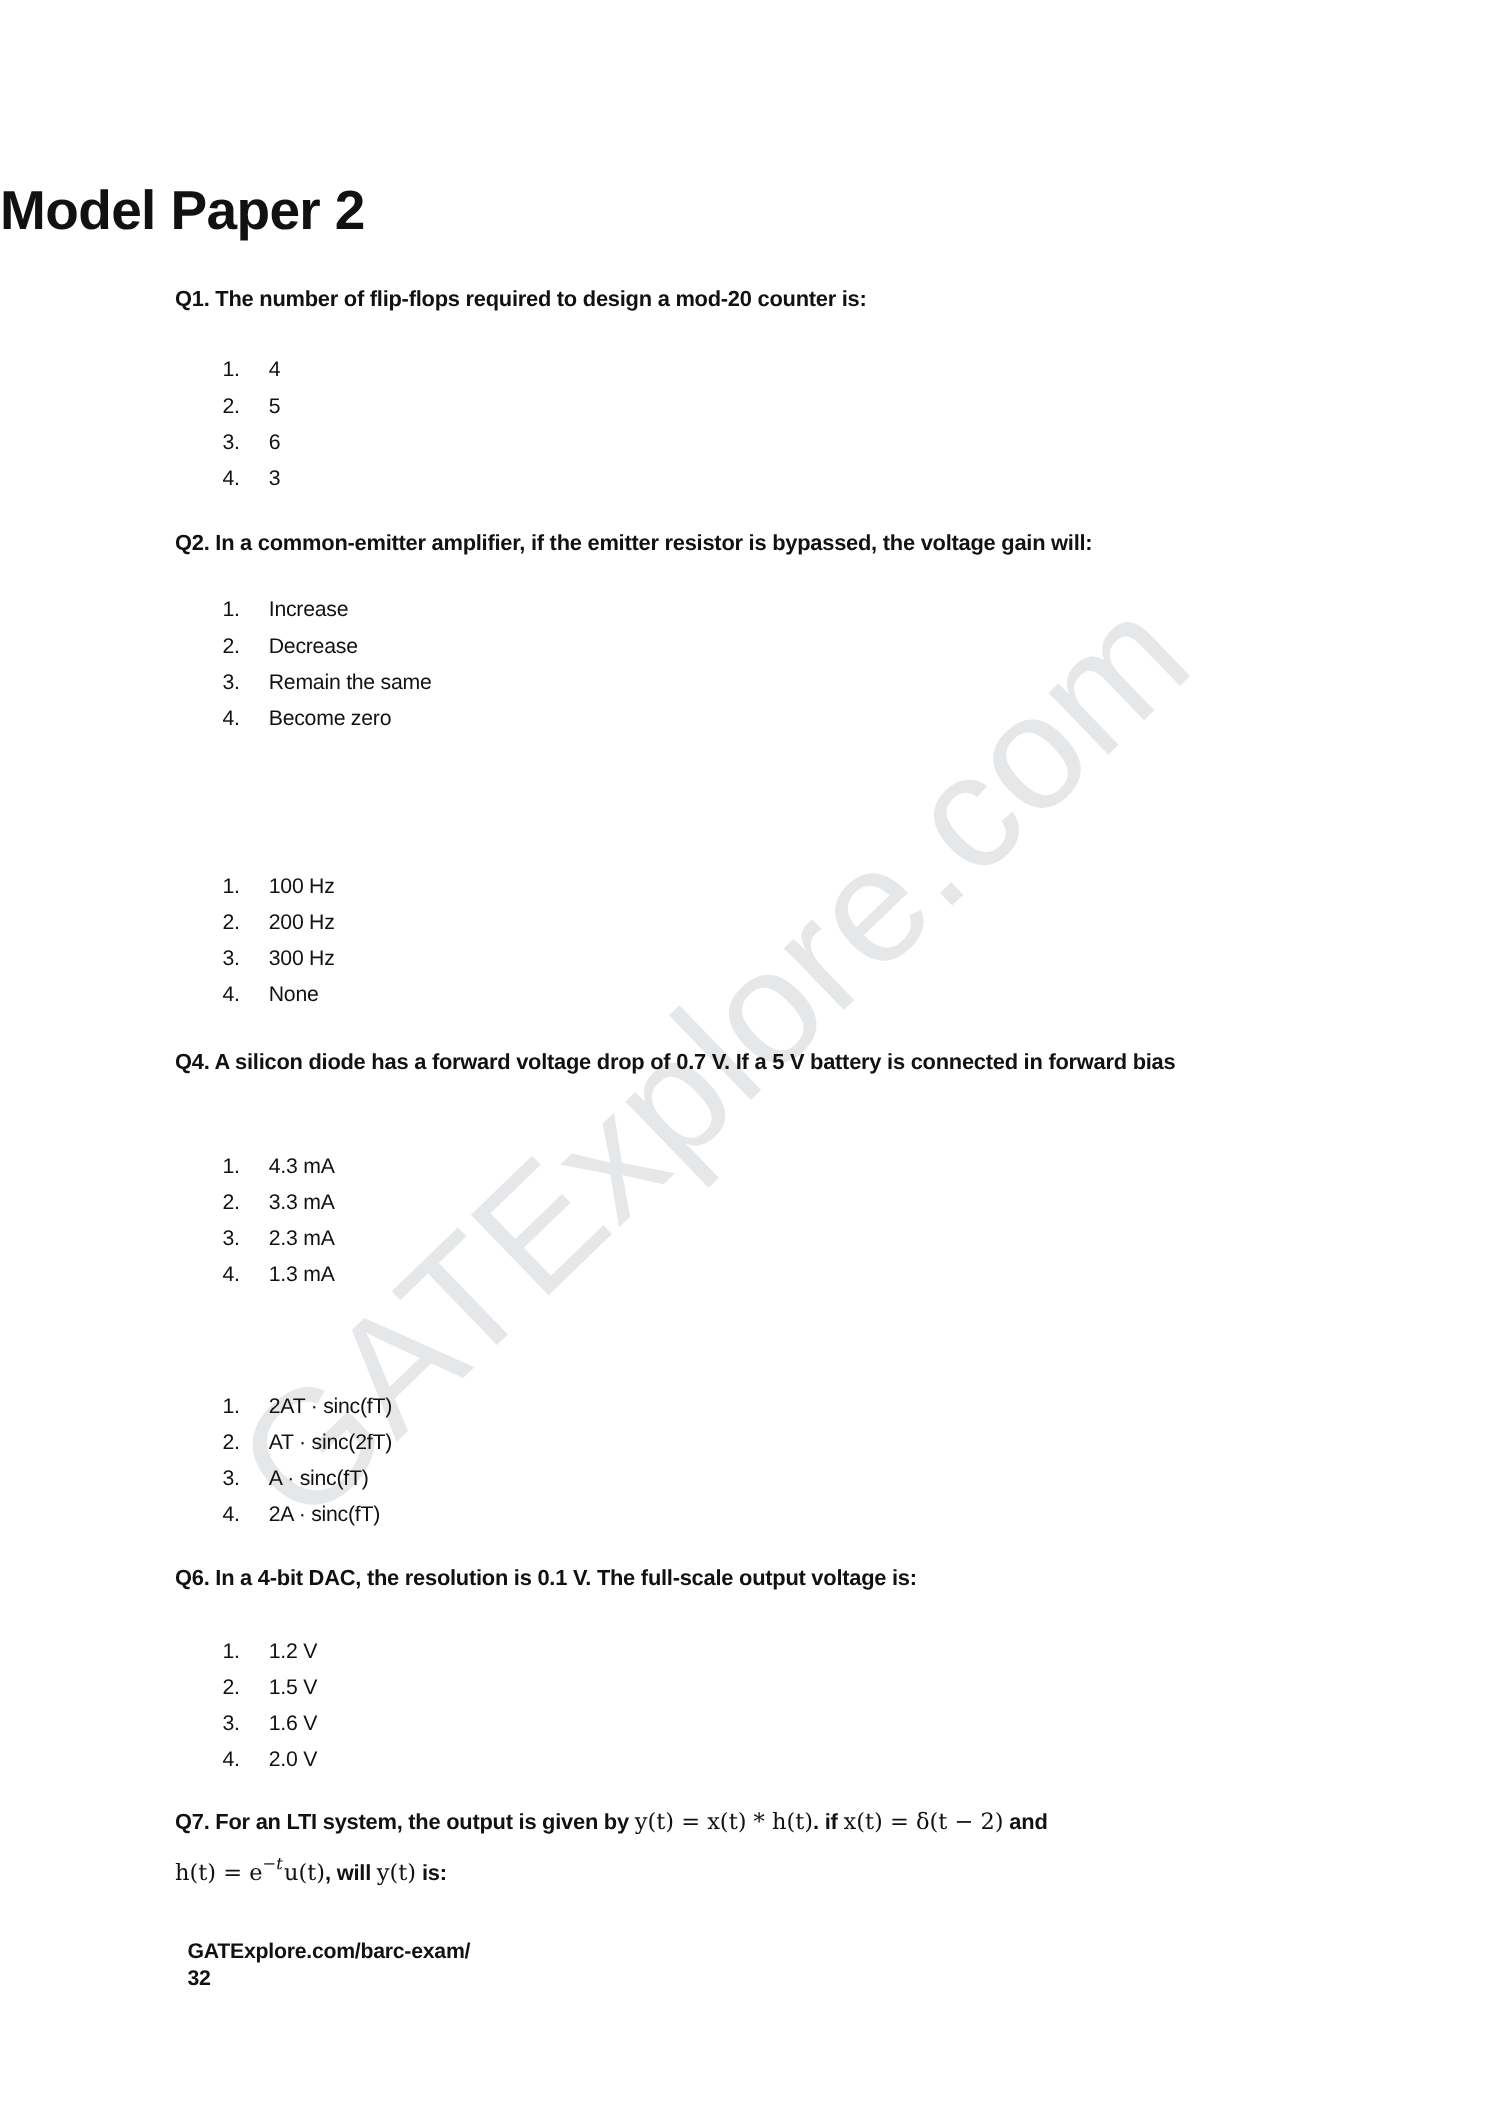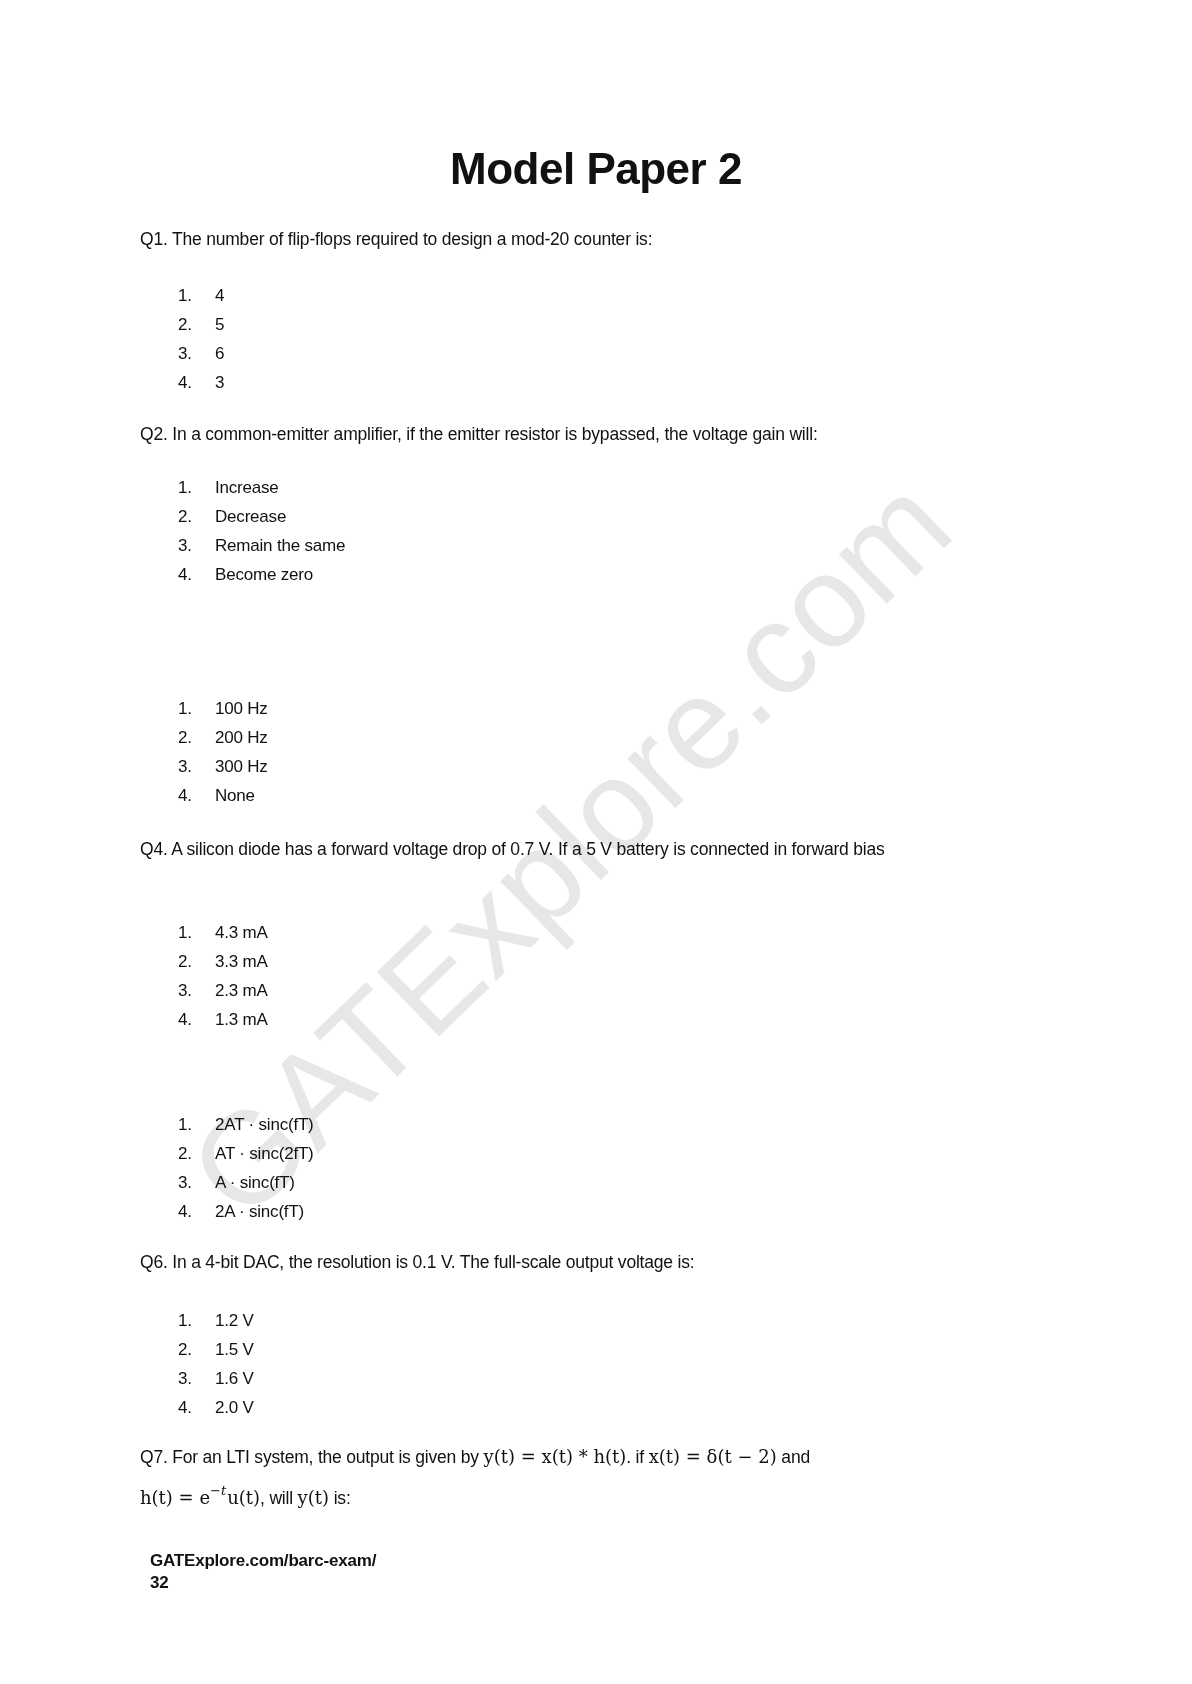--- a/index.html
+++ b/index.html
@@ -24,36 +24,36 @@
     white-space: nowrap;
     z-index: 0;
     user-select: none;
   }
   .content { position: absolute; left: 0; top: 0; width: 1192px; height: 1684px; z-index: 1; }
   .title {
     position: absolute;
     top: 144px; left: 0;
     width: 1192px;
     margin: 0;
-    text-align: center;
+    text-align: left;
     font-size: 44px;
     font-weight: 700;
     letter-spacing: -0.5px;
   }
   .q {
     position: absolute;
     left: 140px;
     width: 900px;
     font-size: 17.5px;
     font-weight: 700;
     line-height: 31px;
     letter-spacing: -0.2px;
   }
   .q .qline { white-space: nowrap; }
-  .seg-b { font-weight: 400; }
+  .seg-b { font-weight: 700; }
   .seg-sym {
     font-family: "DejaVu Sans", sans-serif;
     font-weight: 700;
     font-size: 19.5px;
     letter-spacing: 0;
   }
   .seg-m {
     font-family: "DejaVu Serif", serif;
     font-weight: 400;
     font-size: 18px;

